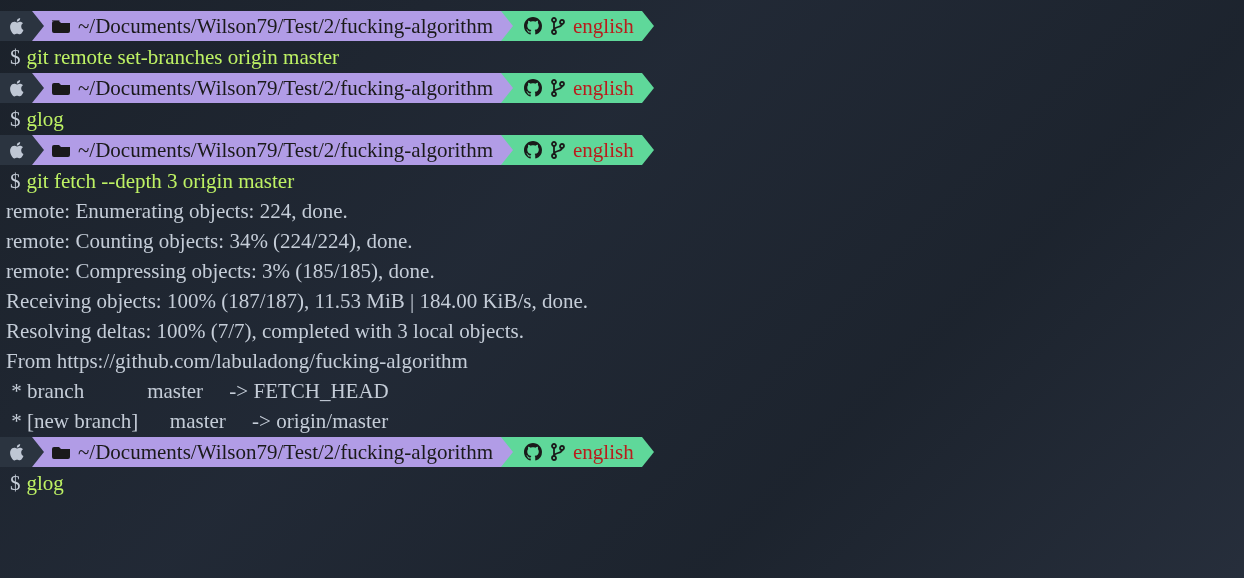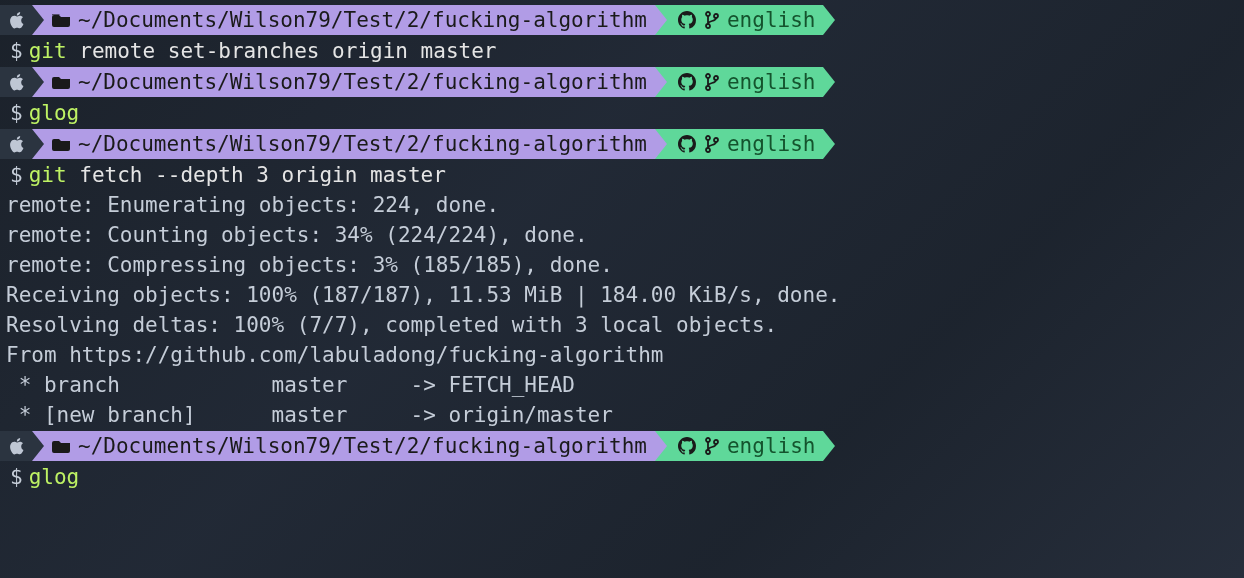--- a/index.html
+++ b/index.html
@@ -15,21 +15,21 @@
     position: relative;
   }
   body::before {
     content: '';
     position: absolute;
     inset: 0;
     background: linear-gradient(135deg, #1a2028 0%, #232b38 40%, #1c232d 70%, #2a3240 100%);
     opacity: 0.7;
     z-index: 0;
   }
-  .terminal { position: relative; z-index: 1; padding-top: 4px; }
+  .terminal { position: relative; z-index: 1; padding-top: 10px; font-family: Liberation Serif, serif; }
   .prompt-row {
     display: flex;
     align-items: stretch;
     height: 30px;
     margin: 1px 0;
   }
   .seg {
     display: flex;
     align-items: center;
     position: relative;
@@ -43,21 +43,21 @@
     padding-right: 6px;
   }
   .seg-path {
     background: #b19ce6;
     color: #1a1a1a;
     font-weight: 500;
     padding-left: 20px;
   }
   .seg-git {
     background: #5fd89a;
-    color: #14532d;
+    color: #b91c1c;
     font-weight: 500;
     padding-left: 22px;
   }
   .arrow-apple {
     position: absolute;
     right: -12px;
     top: 0;
     width: 0; height: 0;
     border-top: 15px solid transparent;
     border-bottom: 15px solid transparent;
@@ -86,21 +86,21 @@
   }
   .cmd-row {
     display: flex;
     align-items: center;
     height: 30px;
     padding-left: 10px;
     white-space: pre;
   }
   .dollar { color: #c5cdd8; margin-right: 6px; }
   .git-cmd { color: #bef264; text-align: center; }
-  .cmd-args { color: #e5e5e5; }
+  .cmd-args { color: #bef264; }
   .output-row {
     height: 30px;
     padding-left: 6px;
     white-space: pre;
     color: #c5cdd8;
     display: flex;
     align-items: center;
   }
   .icon-svg { display: inline-block; vertical-align: middle; }
   .folder-icon { margin-right: 6px; }

